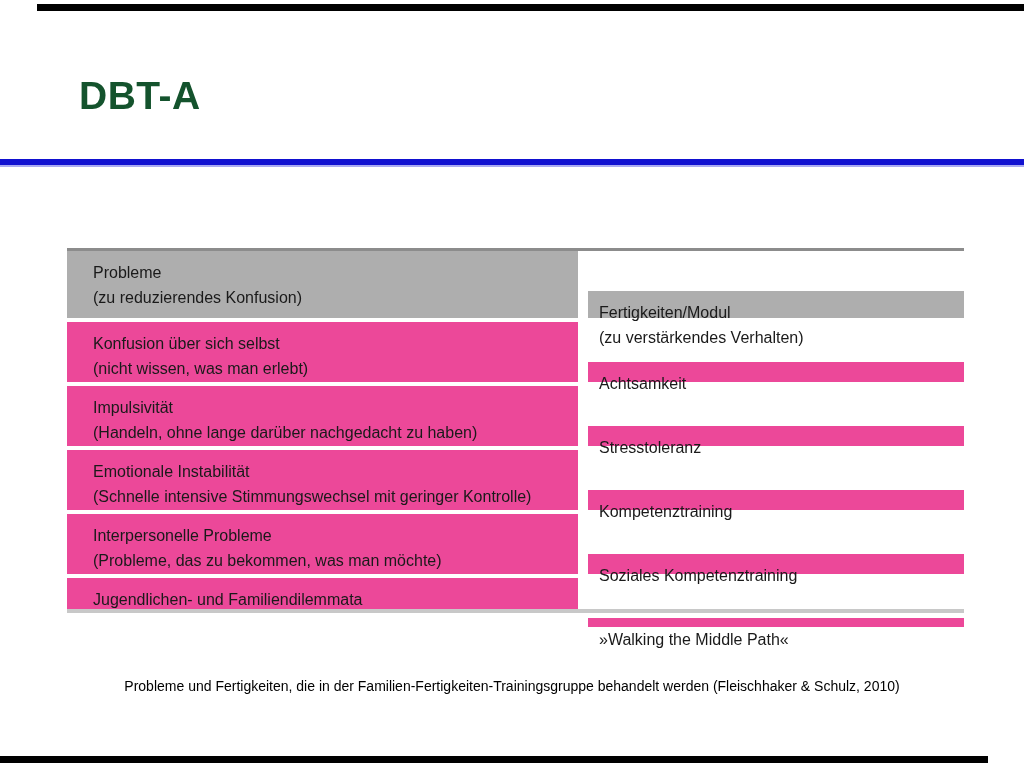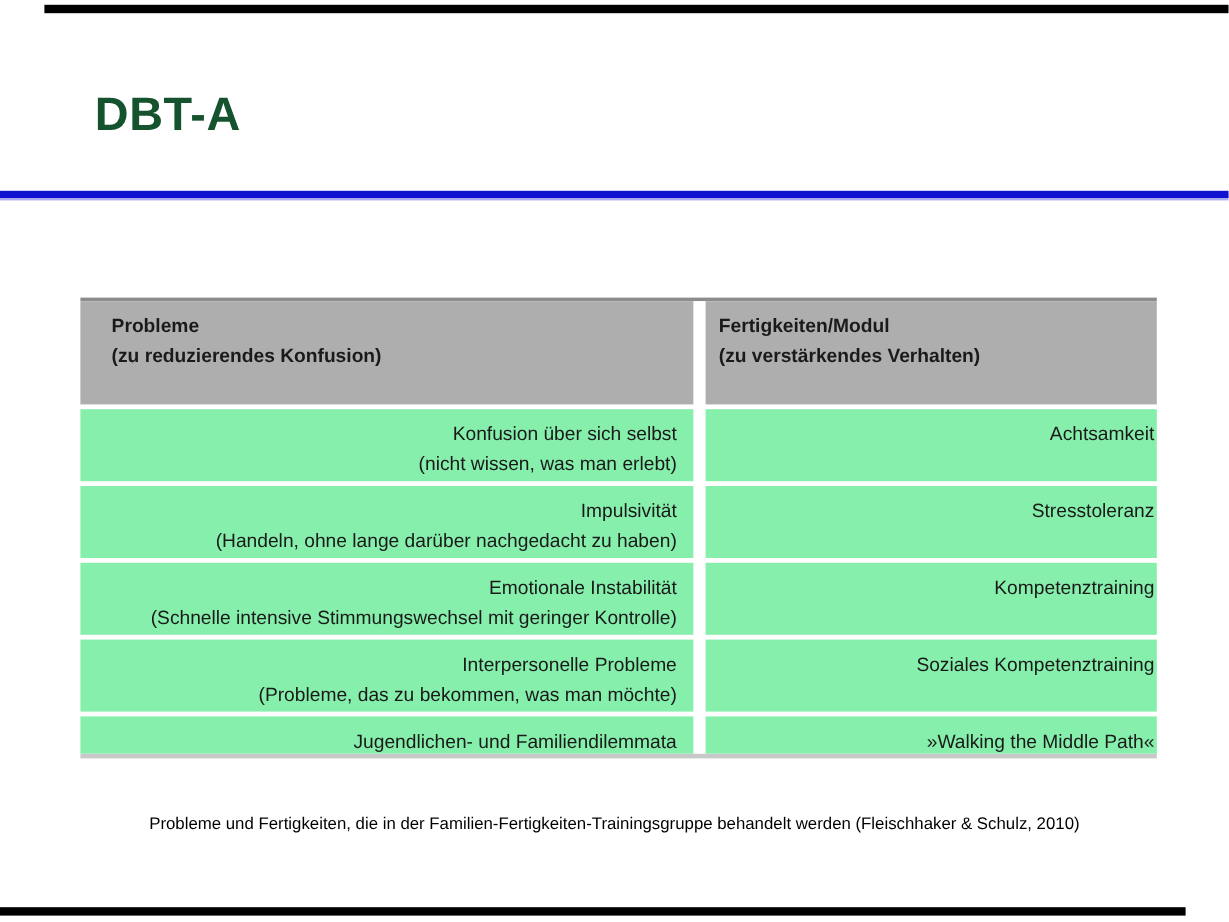--- a/index.html
+++ b/index.html
@@ -92,35 +92,35 @@
     padding-left: 26px;
     padding-right: 14px;
   }
   .col-gap {
     width: 10px;
     background: #ffffff;
   }
   .cell.c2 {
     width: 376px;
     padding-left: 11px;
-    padding-right: 2px;
+    padding-right: 15px;
+    margin-top: 40px;
   }
   .thead {
-    height: 86px;
-    font-weight: bold;
+    height: 67px;
+    font-weight: normal;
   }
   .thead .cell {
     background: #aeaeae;
   }
   .tbody-row {
     height: 60px;
   }
   .tbody-row .cell {
-    background: #86efac;
-    text-align: right;
+    background: #ec4899;
   }
   .tbody-row.short {
     height: 31px;
   }
   .cell .line {
     white-space: nowrap;
   }
 
   
   .caption {

